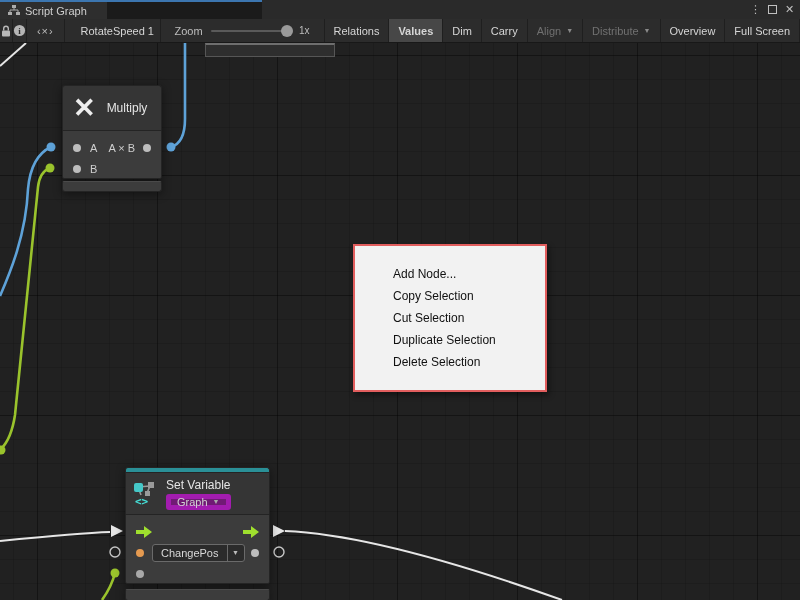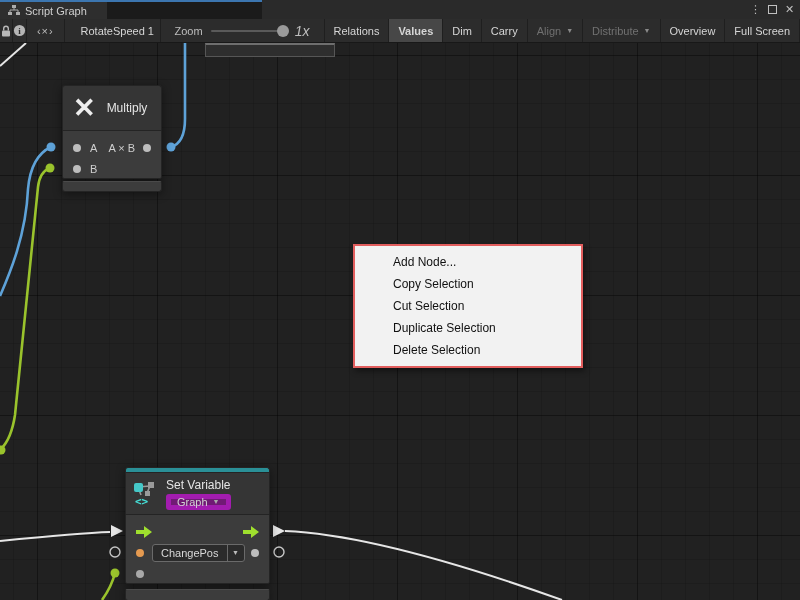--- a/index.html
+++ b/index.html
@@ -33,21 +33,21 @@
   .code-btn { width:70px; color:#bdbdbd; font-size:11px; letter-spacing:1px; }
   .crumb { display:flex; align-items:center; gap:6px; padding:0 10px;
     border-right:1px solid #1f1f1f; color:#d6d6d6; font-size:11px; width:96px; }
   .zoomctl { display:flex; align-items:center; gap:8px; padding:0 14px;
     border-right:1px solid #1f1f1f; width:164px; }
   .zoom-label { font-size:11px; color:#bdbdbd; }
   .slider-track { position:relative; width:92px; height:2px; background:#5a5a5a;
     border-radius:1px; }
   .slider-handle { position:absolute; right:-2px; top:-5px; width:12px; height:12px;
     border-radius:50%; background:#9a9a9a; }
-  .zoom-value { font-size:14px; color:#bdbdbd;font-style:italic; }
+  .zoom-value { font-size:10px; color:#bdbdbd; }
 
   
   .canvas { position:absolute; left:0; top:43px; width:800px; height:557px;
     overflow:hidden; background-color:#212121;
     background-image:
       linear-gradient(to right, rgba(0,0,0,0.32) 1px, transparent 1px),
       linear-gradient(to bottom, rgba(0,0,0,0.32) 1px, transparent 1px),
       linear-gradient(to right, rgba(0,0,0,0.11) 1px, transparent 1px),
       linear-gradient(to bottom, rgba(0,0,0,0.11) 1px, transparent 1px);
     background-size:120px 120px, 120px 120px, 24px 24px, 24px 24px;
@@ -92,23 +92,23 @@
   .chip .dd { font-size:7px; color:#aaa; }
   .combo { display:inline-flex; align-items:stretch; background:#2b2b2b;
     border:1px solid #6a6a6a; border-radius:3px; height:18px; margin-left:8px; }
   .combo-label { display:flex; align-items:center; padding:0 8px; color:#d8d8d8;
     font-size:11px; }
   .combo-btn { display:flex; align-items:center; justify-content:center; width:17px;
     border-left:1px solid #6a6a6a; color:#bbb; font-size:7px; }
   .spacer { flex:1; }
 
   
-  .ctx-menu { position:absolute; left:353px; top:201px; width:230px;
+  .ctx-menu { position:absolute; left:353px; top:201px; width:194px;
     background:#f2f2f2; border:2px solid #e25e5e; box-shadow:2px 3px 6px rgba(0,0,0,0.45);
-    padding:5px 0; }
+    padding:17px 0; }
   .ctx-item { height:22px; line-height:22px; padding-left:38px; font-size:12px;
     color:#111; cursor:default; }
 </style>
 </head>
 <body>
 
 <div class="window">
 
   <div class="titlebar">
     <div class="tab-well">

